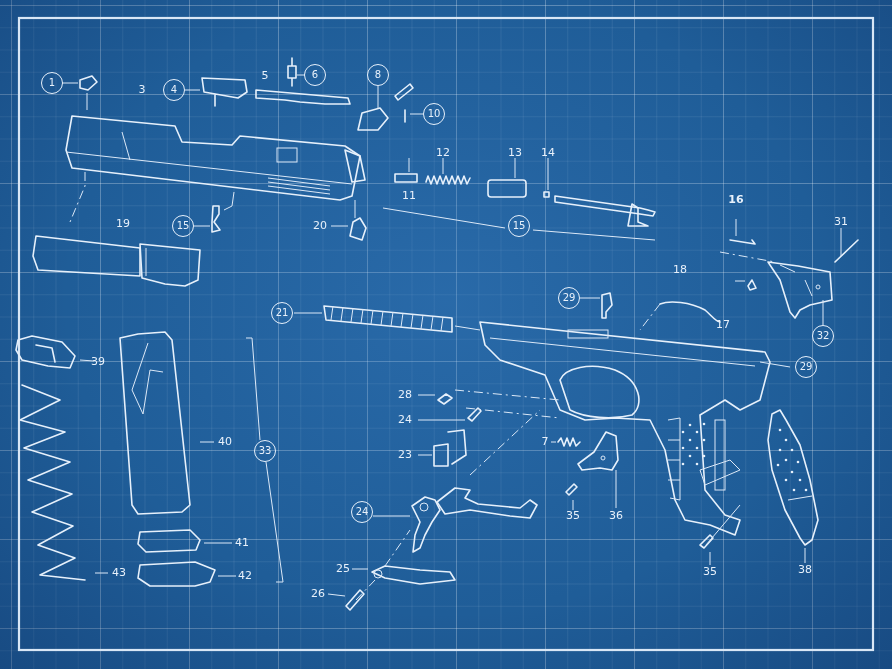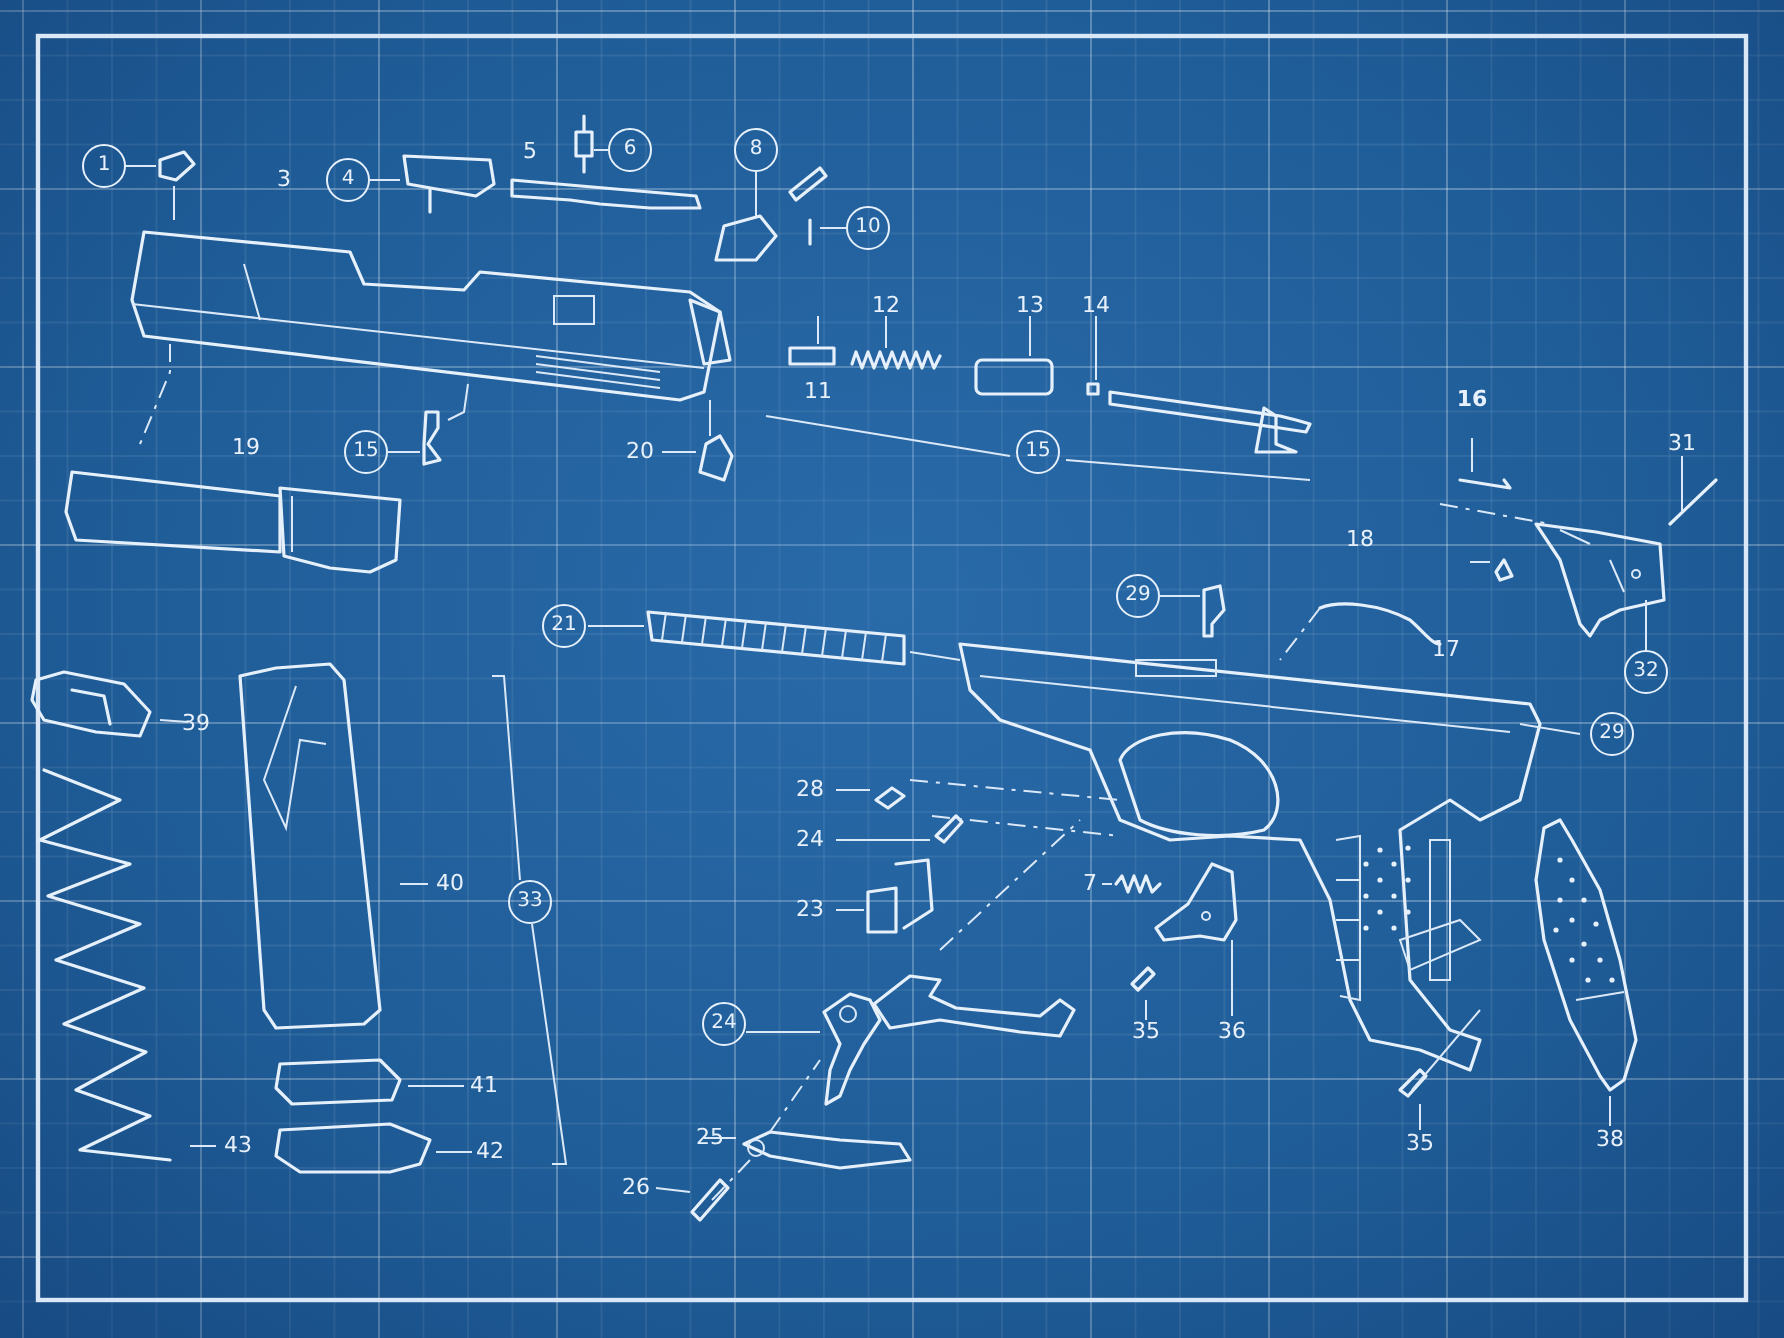--- a/index.html
+++ b/index.html
@@ -220,21 +220,21 @@
       <div class="lbl circ" style="left: 519px; top: 226px;">15</div>
       <div class="lbl" style="left: 736px; top: 200px; font-weight: bold;">16</div>
       <div class="lbl" style="left: 723px; top: 281px; margin-top: 44px;">17</div>
       <div class="lbl" style="left: 680px; top: 270px;">18</div>
       <div class="lbl" style="left: 123px; top: 224px; text-align: center;">19</div>
       <div class="lbl" style="left: 320px; top: 226px;">20</div>
       <div class="lbl circ" style="left: 282px; top: 313px;">21</div>
       <div class="lbl" style="left: 405px; top: 395px;">28</div>
       <div class="lbl" style="left: 405px; top: 455px;">23</div>
       <div class="lbl circ" style="left: 362px; top: 512px;">24</div>
-      <div class="lbl" style="left: 343px; top: 569px; margin-left: 12px;">25</div>
+      <div class="lbl" style="left: 343px; top: 569px;">25</div>
       <div class="lbl" style="left: 318px; top: 594px;">26</div>
       <div class="lbl" style="left: 405px; top: 420px;">24</div>
       <div class="lbl circ" style="left: 569px; top: 298px;">29</div>
       <div class="lbl circ" style="left: 806px; top: 367px;">29</div>
       <div class="lbl" style="left: 841px; top: 222px;">31</div>
       <div class="lbl circ" style="left: 823px; top: 336px;">32</div>
       <div class="lbl circ" style="left: 265px; top: 451px; text-align: center;">33</div>
       <div class="lbl" style="left: 573px; top: 516px;">35</div>
       <div class="lbl" style="left: 710px; top: 572px;">35</div>
       <div class="lbl" style="left: 616px; top: 516px;">36</div>

